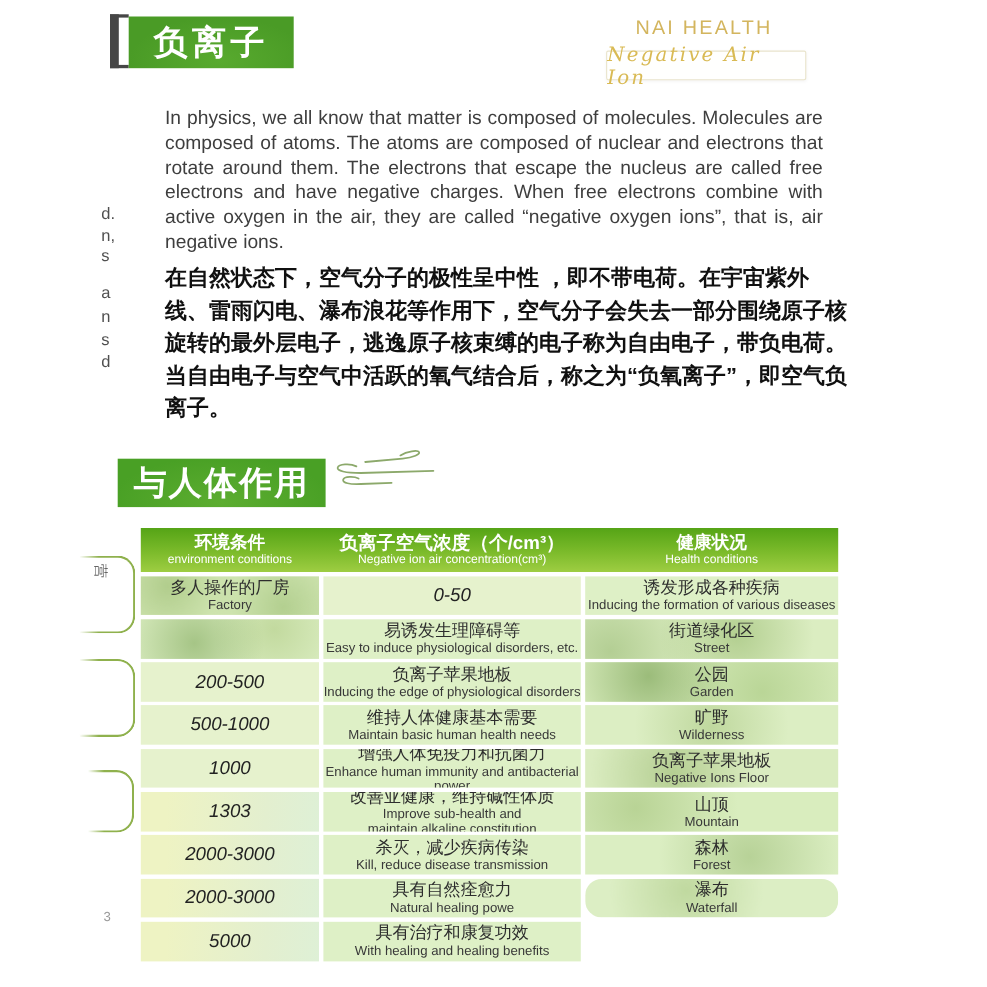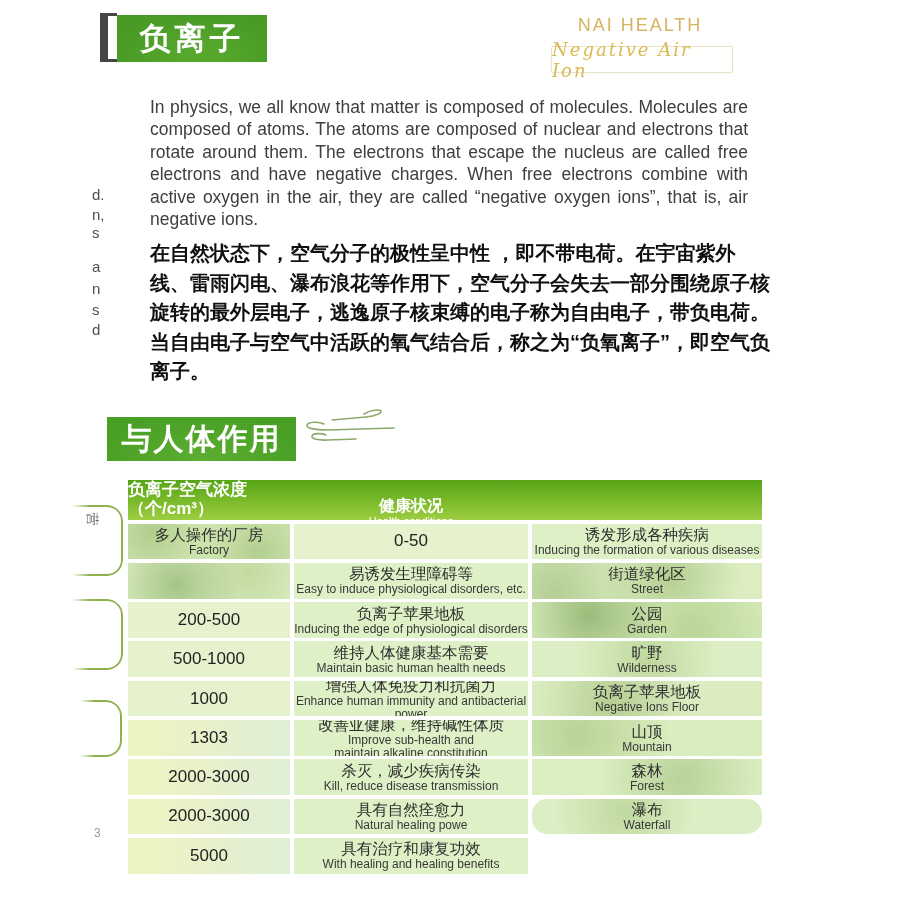--- a/index.html
+++ b/index.html
@@ -49,21 +49,21 @@
     background:linear-gradient(180deg, #55a416 0%, #7cbb2b 55%, #9ecd42 100%); }
   .hcell { display:flex; flex-direction:column; align-items:center; justify-content:center; color:#ffffff; }
   .hzh { font-size:16px; font-weight:bold; line-height:19px; }
   .hzh.big { font-size:17px; }
   .hen { font-size:11px; line-height:13px; }
   .cell { display:flex; flex-direction:column; align-items:center; justify-content:center; overflow:hidden; }
   .czh { font-size:15.5px; font-weight:normal; color:#2d2d2d; line-height:18px; }
   .cen { font-size:12px; color:#383838; line-height:12.5px; text-align:center; white-space:pre-line; }
   .cval { font-size:17px; color:#222; font-weight:500; }
   .heal { background:#def0c6; }
-  .val { background:#e6f2cd; }
+  .val { background:#e6f2cd;font-style:italic; }
   .valy { background:linear-gradient(95deg, #eef3c3 15%, #e3efcf 70%, #def0d6); }
   .env { background:#dcefc3; }
   .v1 { background:radial-gradient(circle at 15% 25%, rgba(140,175,95,.5), transparent 45%), radial-gradient(circle at 80% 80%, rgba(125,165,80,.4), transparent 50%), #d7ebba; }
   .v2 { background:radial-gradient(circle at 30% 60%, rgba(115,158,78,.5), transparent 55%), radial-gradient(circle at 75% 25%, rgba(160,190,110,.4), transparent 45%), #d9ecbf;gap:48px; }
   .v3 { background:radial-gradient(circle at 60% 40%, rgba(130,170,85,.45), transparent 50%), radial-gradient(circle at 10% 80%, rgba(120,160,80,.4), transparent 40%), #dbedc1; }
   .v4 { background:radial-gradient(circle at 25% 35%, rgba(105,148,68,.55), transparent 42%), radial-gradient(circle at 70% 75%, rgba(140,180,95,.4), transparent 55%), #d8ecbc; }
   .v5 { background:radial-gradient(circle at 50% 55%, rgba(148,183,103,.4), transparent 60%), #dceec3; }
   .v6 { background:radial-gradient(circle at 35% 65%, rgba(135,170,90,.45), transparent 50%), #daecc0; }
   .v7 { background:radial-gradient(circle at 20% 40%, rgba(145,180,100,.45), transparent 50%), #d9edbe; }
   .v8 { background:radial-gradient(circle at 65% 55%, rgba(130,168,88,.4), transparent 55%), #dbeec2; }
@@ -112,20 +112,24 @@
     <g fill="none" stroke="#8ca96b" stroke-width="1.6" stroke-linecap="round">
       <path d="M34 12 L68 9 C78 8 84 5 83 3 C82 1 72 2 66 6"></path>
       <path d="M96 20 L30 22 C16 22 8 20 9 17 C10 14 20 13 26 16"></path>
       <path d="M58 31 L30 32 C20 32.5 13 31 14 28 C15 25 24 25 28 27"></path>
     </g>
   </svg>
 
   <div class="ion-table">
     <div class="thead">
       <div class="hcell">
+        <div class="hzh">环境条件</div>
+        <div class="hen">environment conditions</div>
+      </div>
+      <div class="hcell">
         <div class="hzh big">负离子空气浓度（个/cm³）</div>
         <div class="hen">Negative ion air concentration(cm³)</div>
       </div>
       <div class="hcell">
         <div class="hzh">健康状况</div>
         <div class="hen">Health conditions</div>
       </div>
     </div>
 
     <div class="cell env v1">

